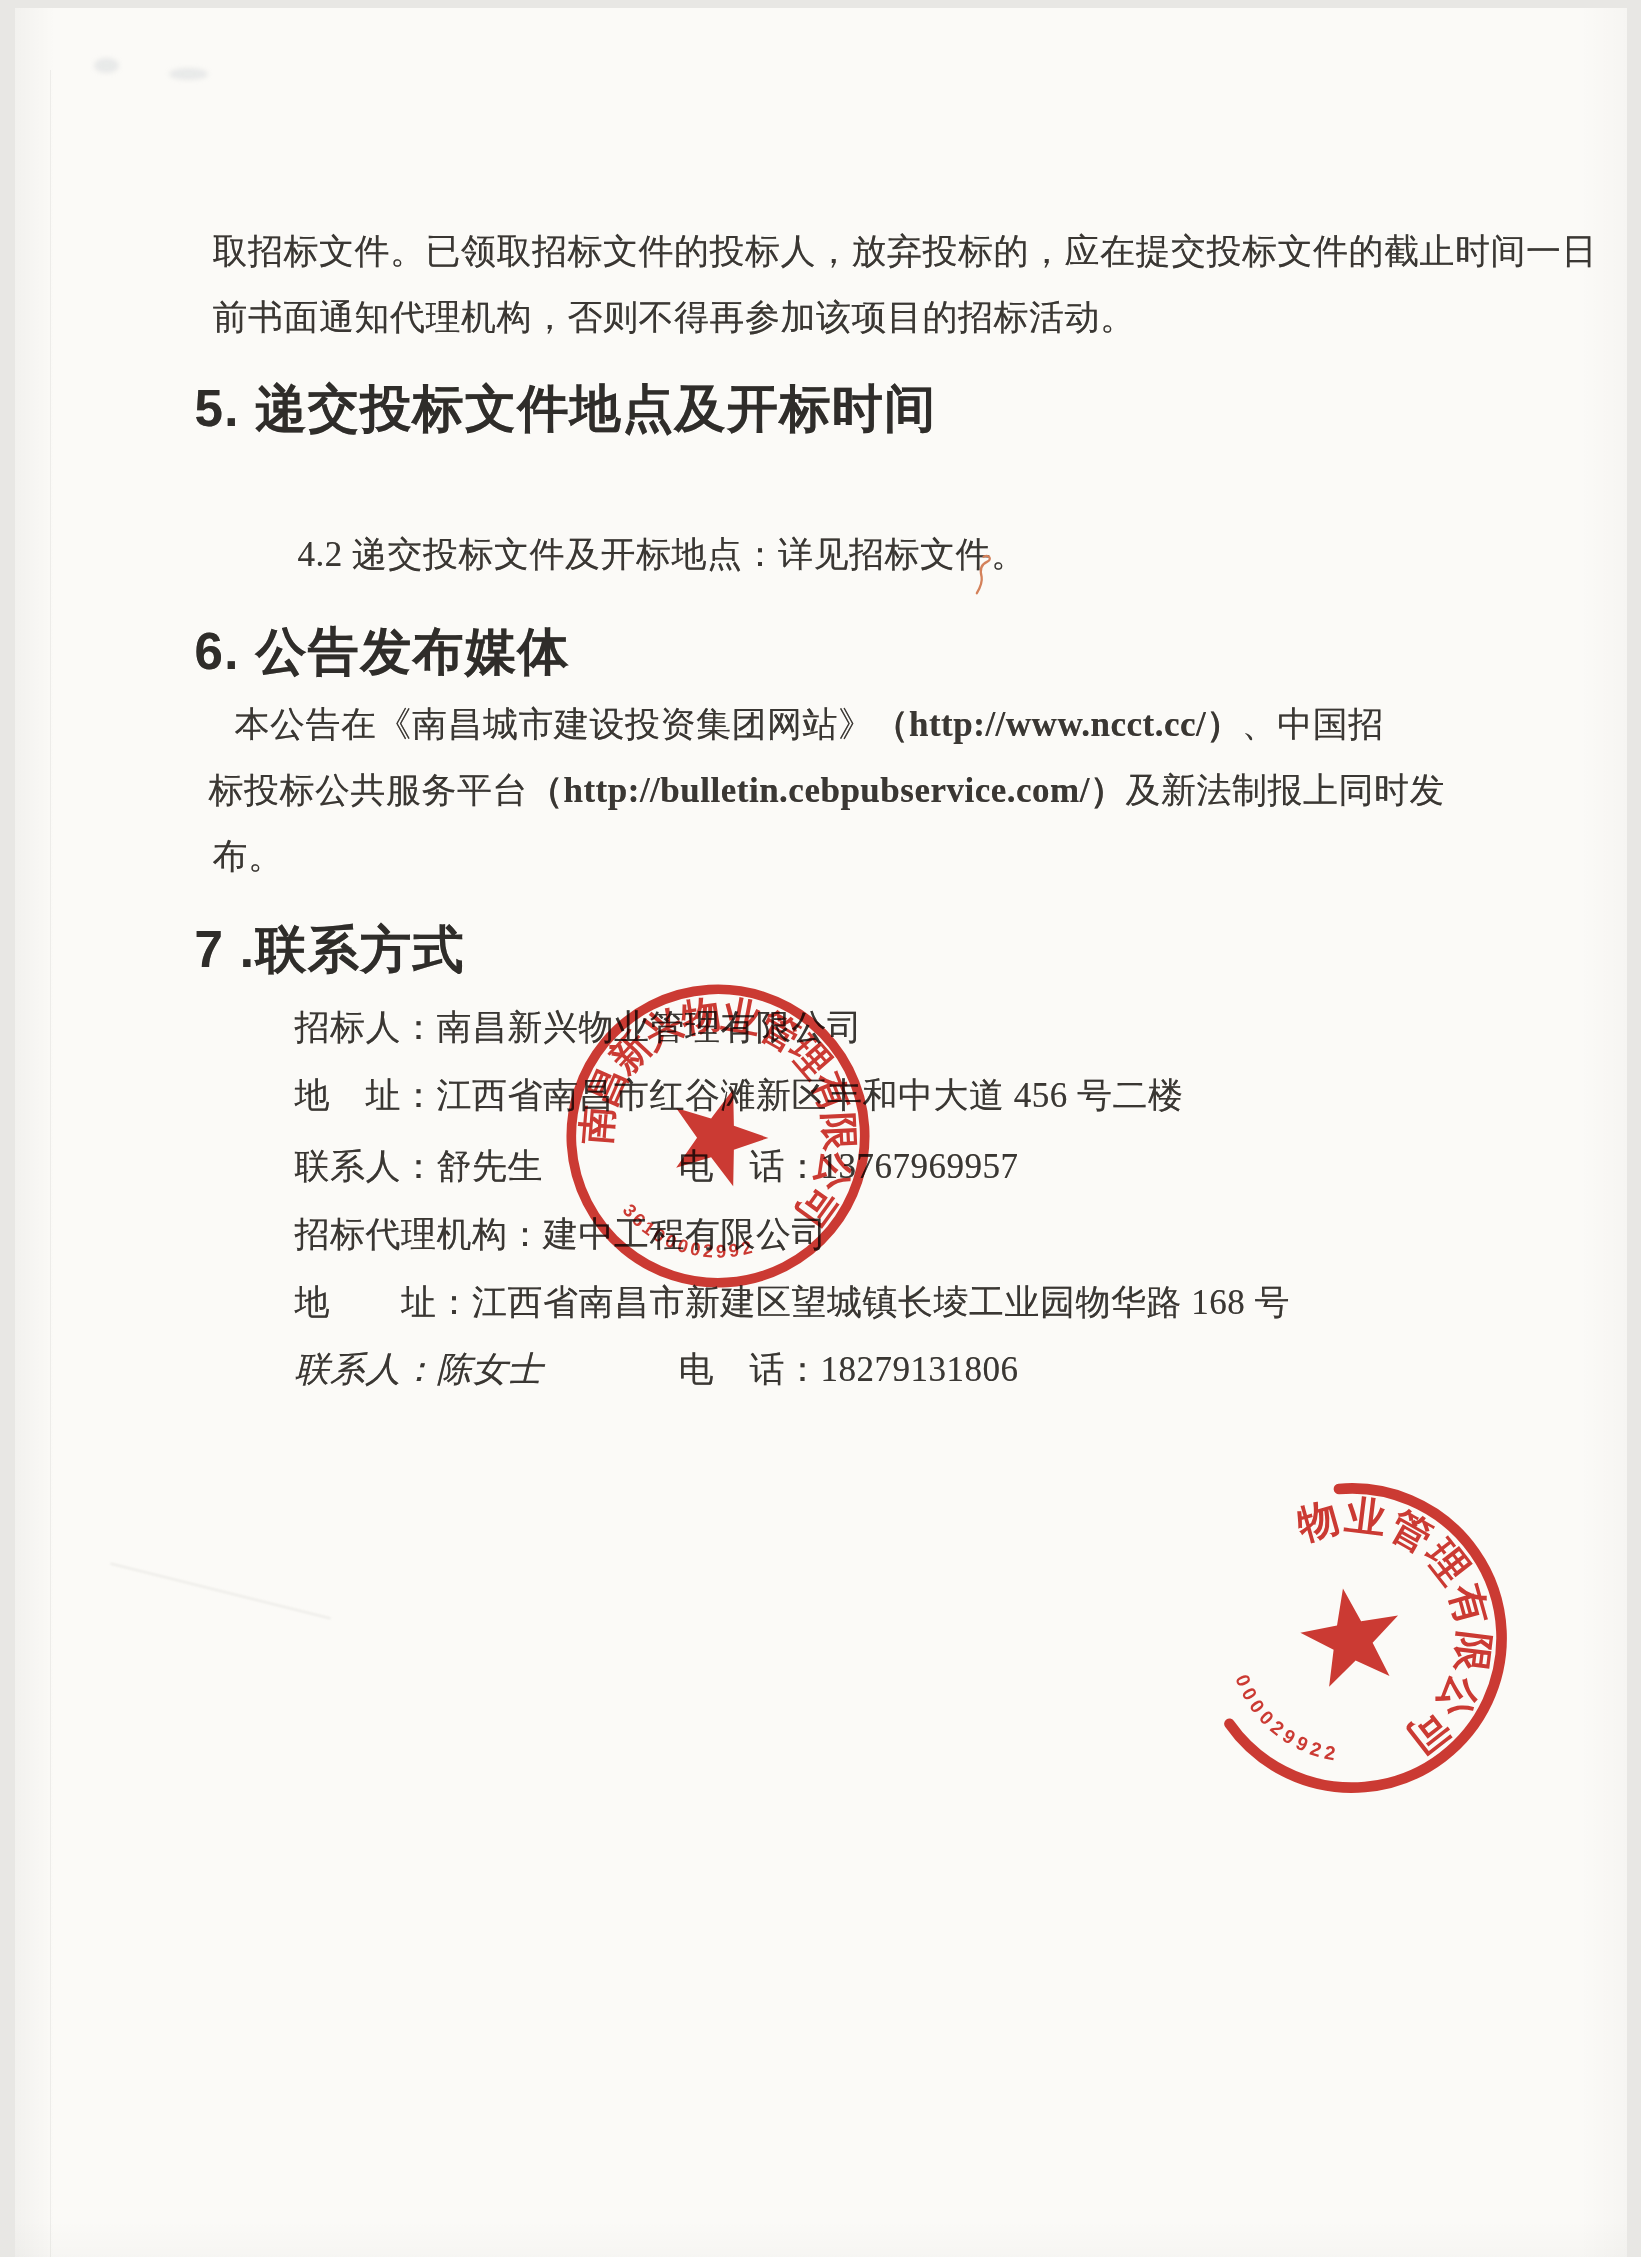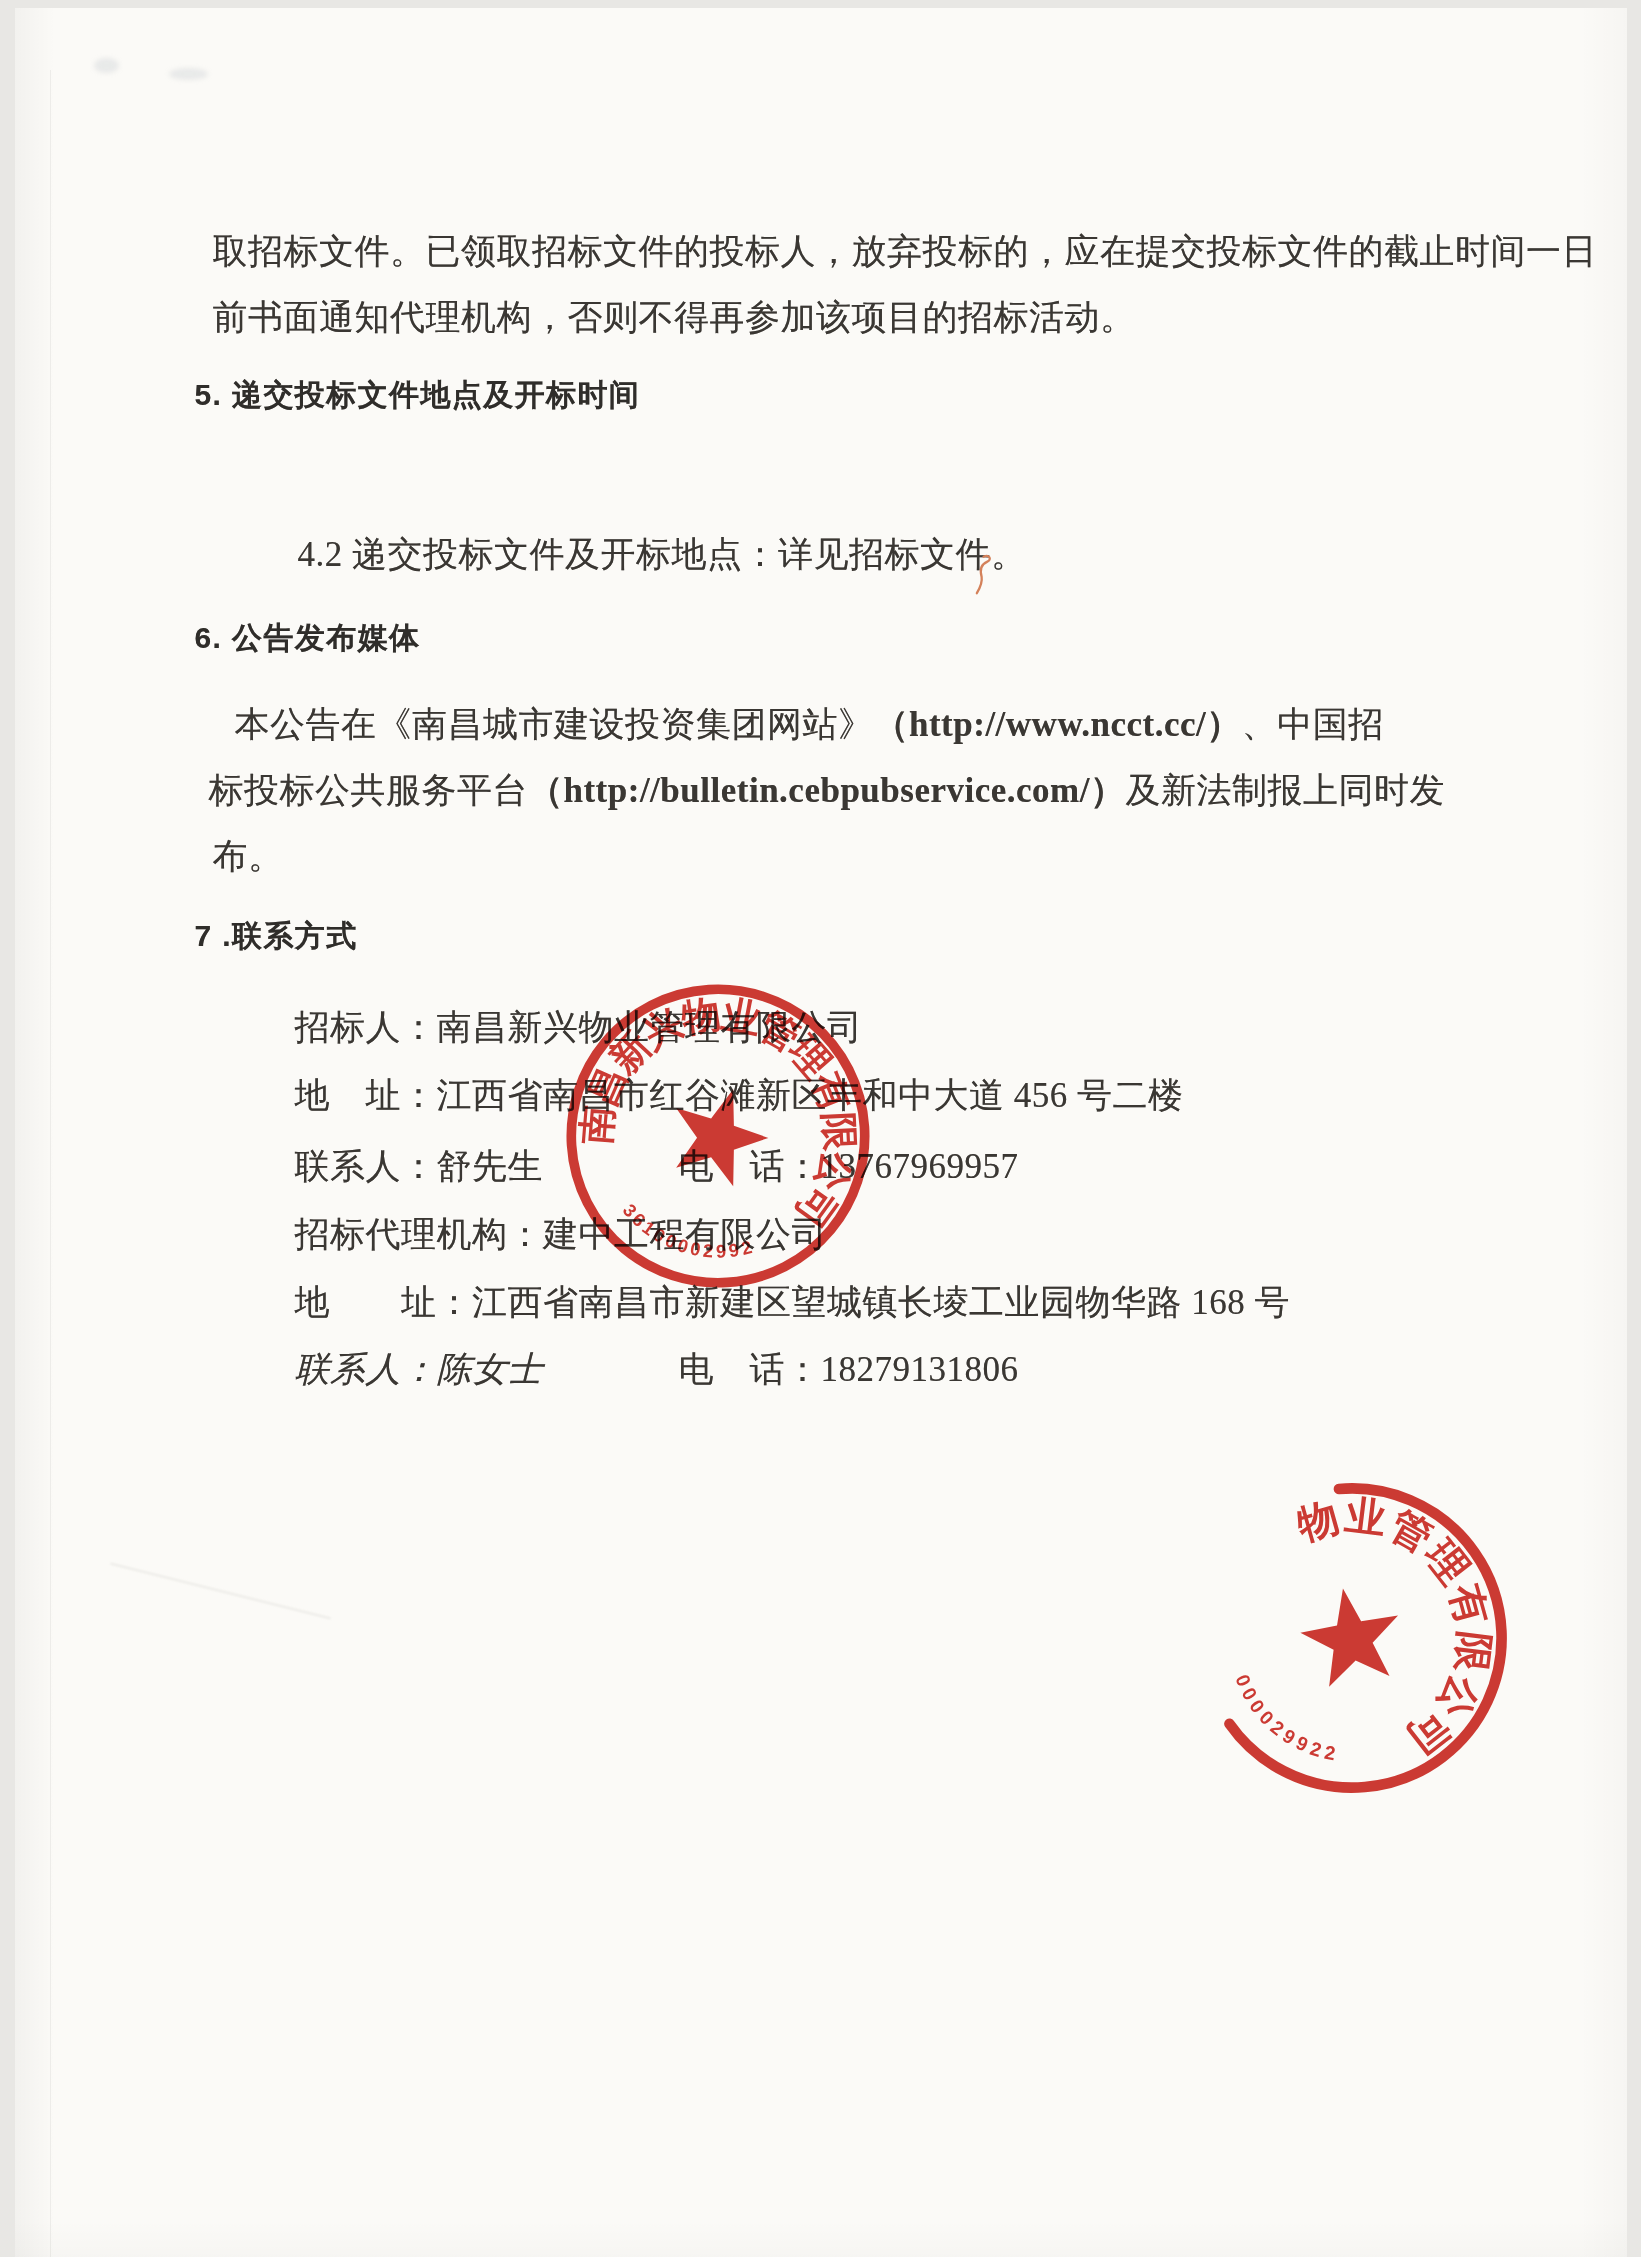--- a/index.html
+++ b/index.html
@@ -20,21 +20,21 @@
     white-space:nowrap;
     font-family:"Liberation Serif","DejaVu Serif",serif;
     font-size:35px;
     letter-spacing:0.5px;
     color:#3a3733;
     text-shadow:0 0 0.5px rgba(58,55,51,0.55);
   }
   .heading{
     font-family:"Liberation Sans","DejaVu Sans",sans-serif;
     font-weight:700;
-    font-size:30px;
+    font-size:51px;
     letter-spacing:1.4px;
     color:#2f2d2a;
     text-align:right;
   }
   .bold-url{font-weight:700;}
   .stamp{
     position:absolute;
     mix-blend-mode:multiply;
     opacity:0.92;
   }

